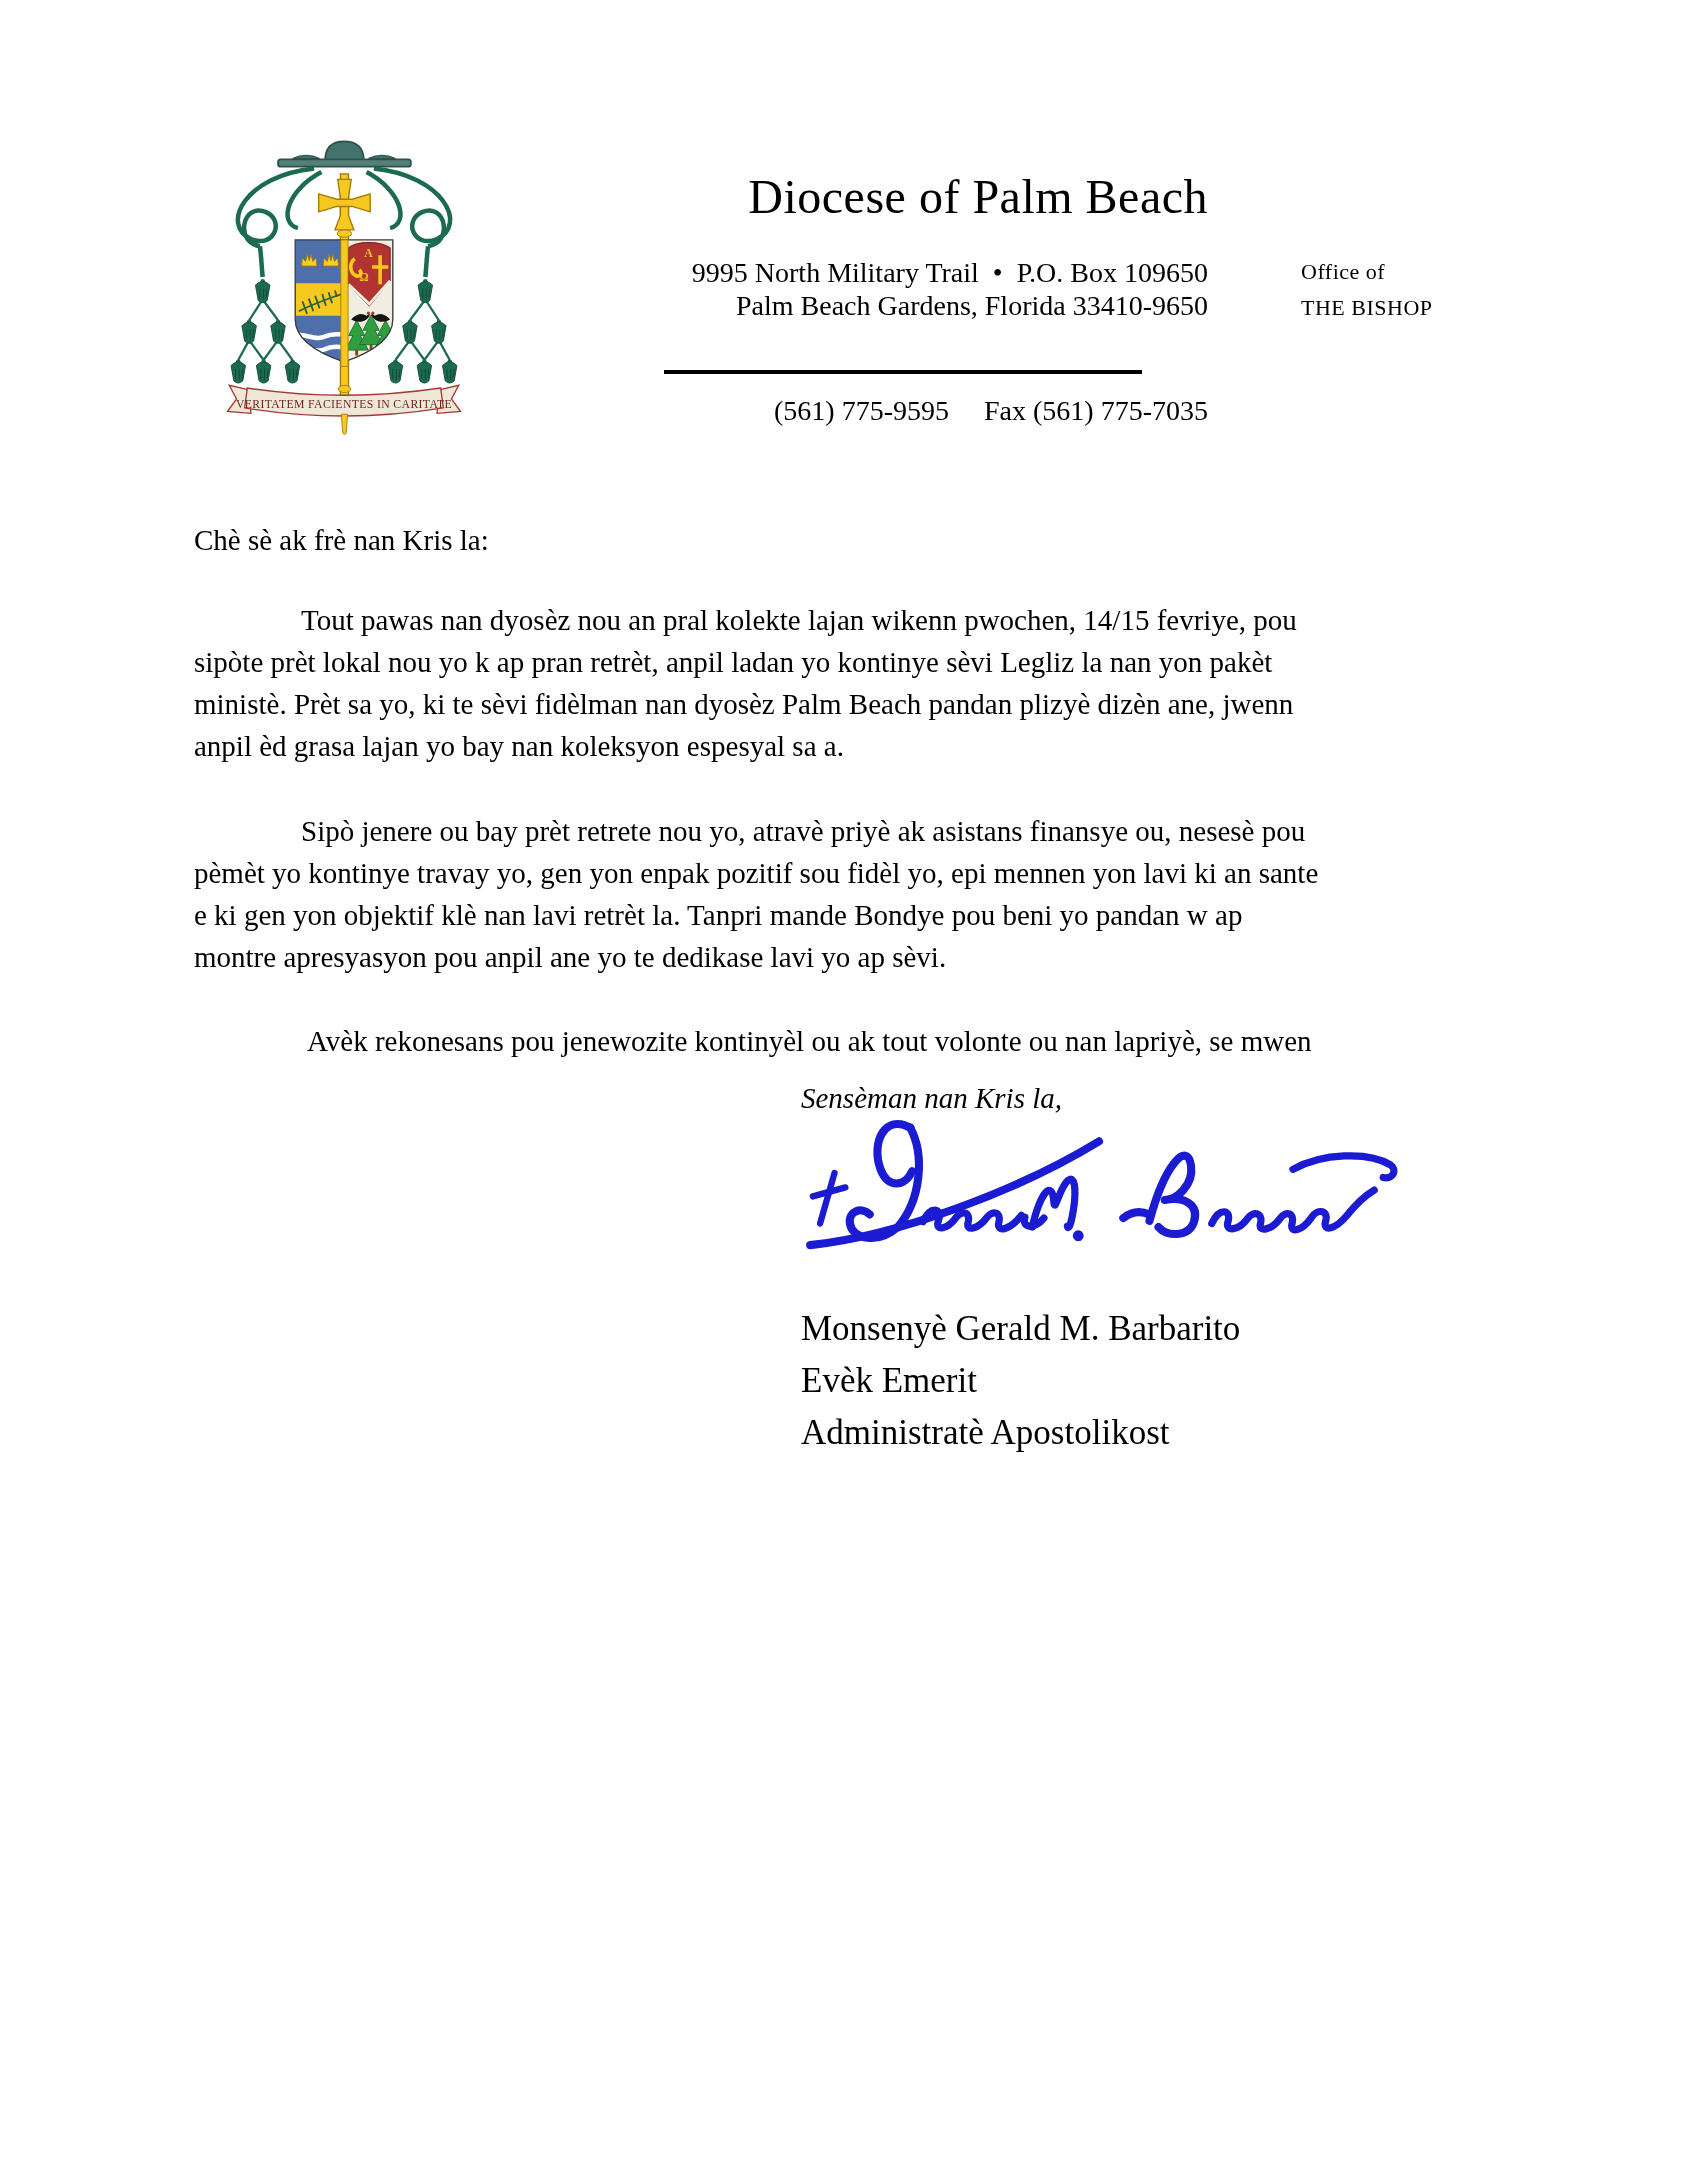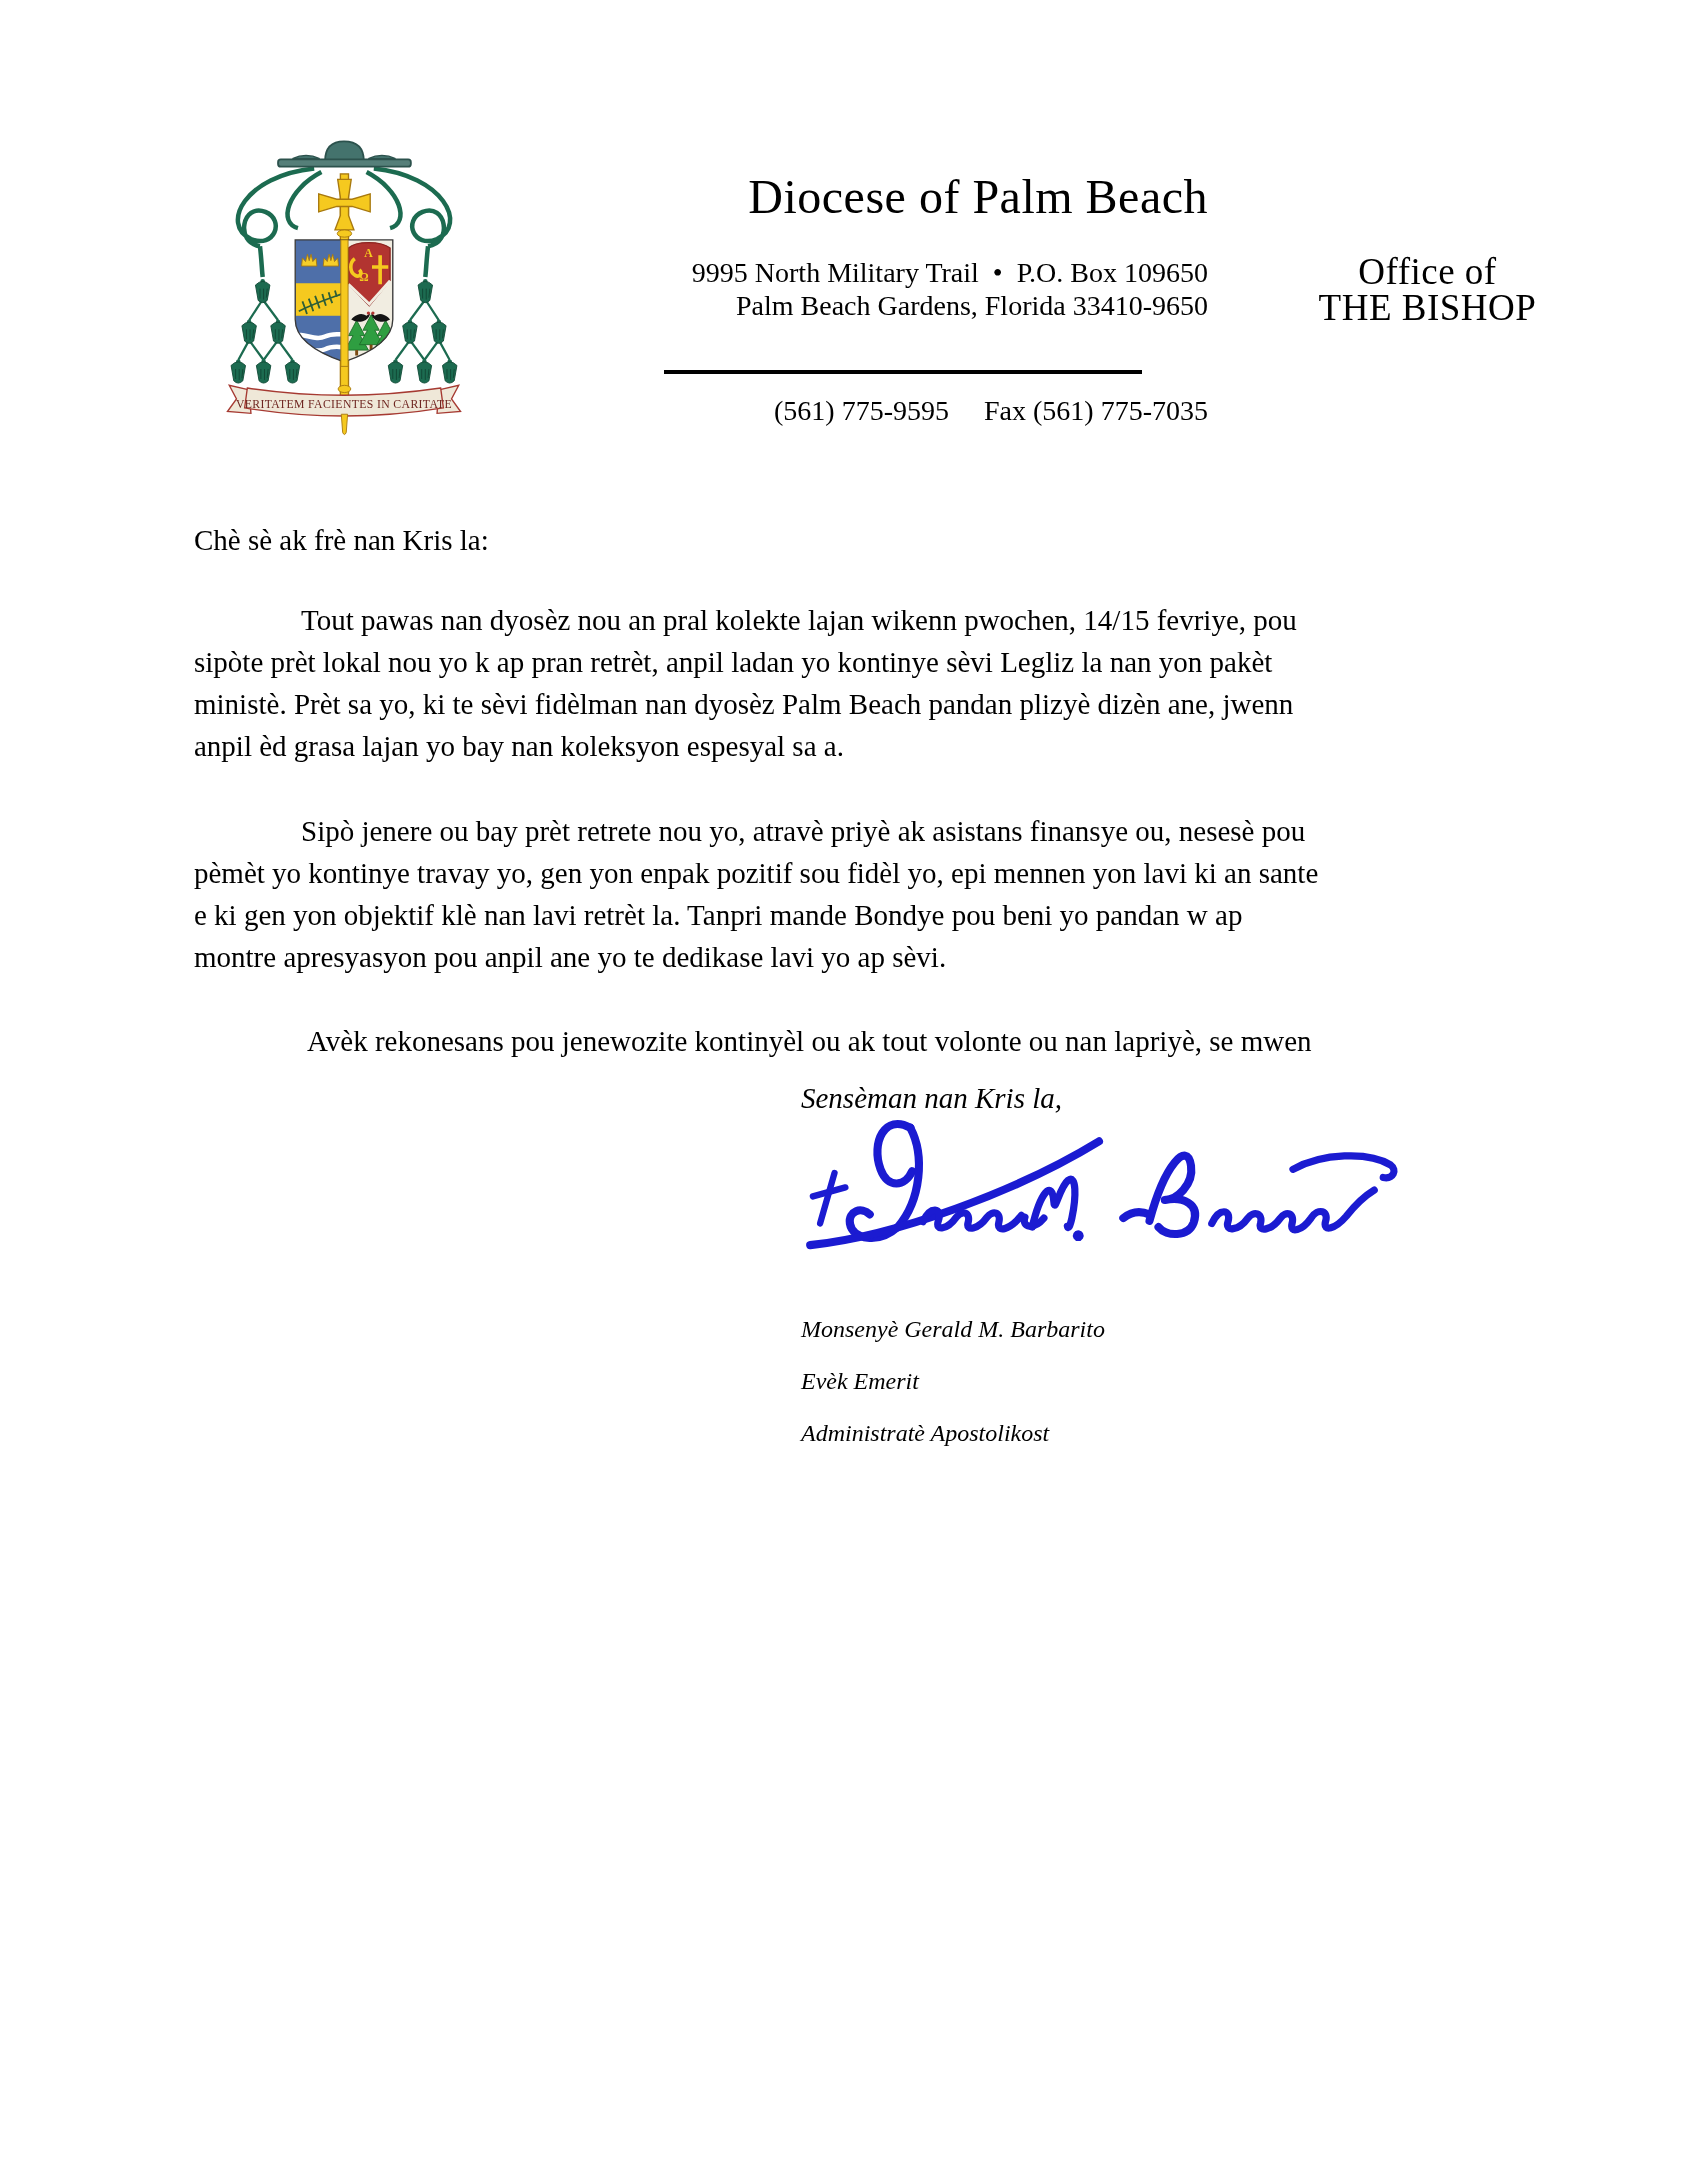--- a/index.html
+++ b/index.html
@@ -15,27 +15,27 @@
   .abs{position:absolute;}
   [data-bind]{white-space:pre;}
   .title{
     font-size:48px;line-height:54px;text-align:center;
     letter-spacing:0.5px;
   }
   .hdr-center{left:593px;width:615px;text-align:right;}
   .addr{font-size:28px;line-height:33px;}
   .rule{background:#000;height:3.6px;}
   .phone{font-size:28px;}
-  .office{font-size:37px;line-height:36px;text-align:center;letter-spacing:0.5px;}
+  .office{font-size:22px;line-height:36px;text-align:left;letter-spacing:0.5px;}
   .date{font-size:28px;text-align:center;}
   .body-text{font-size:29px;line-height:42px;}
   .para .line{height:42px;}
   .para .first{padding-left:107px;}
   .closing-block{font-size:29px;font-style:italic;}
-  .signer{font-size:24px;line-height:52px;font-style:italic;}
+  .signer{font-size:35px;line-height:52px;}
   svg text{font-family:"Liberation Serif","DejaVu Serif",serif;}
 </style>
 </head>
 <body>
 
 <div class="page">
 
   <svg class="abs" style="left:213px;top:134px;" width="262" height="303" viewBox="0 0 290 335">
     <defs>
       <g id="tassel">

